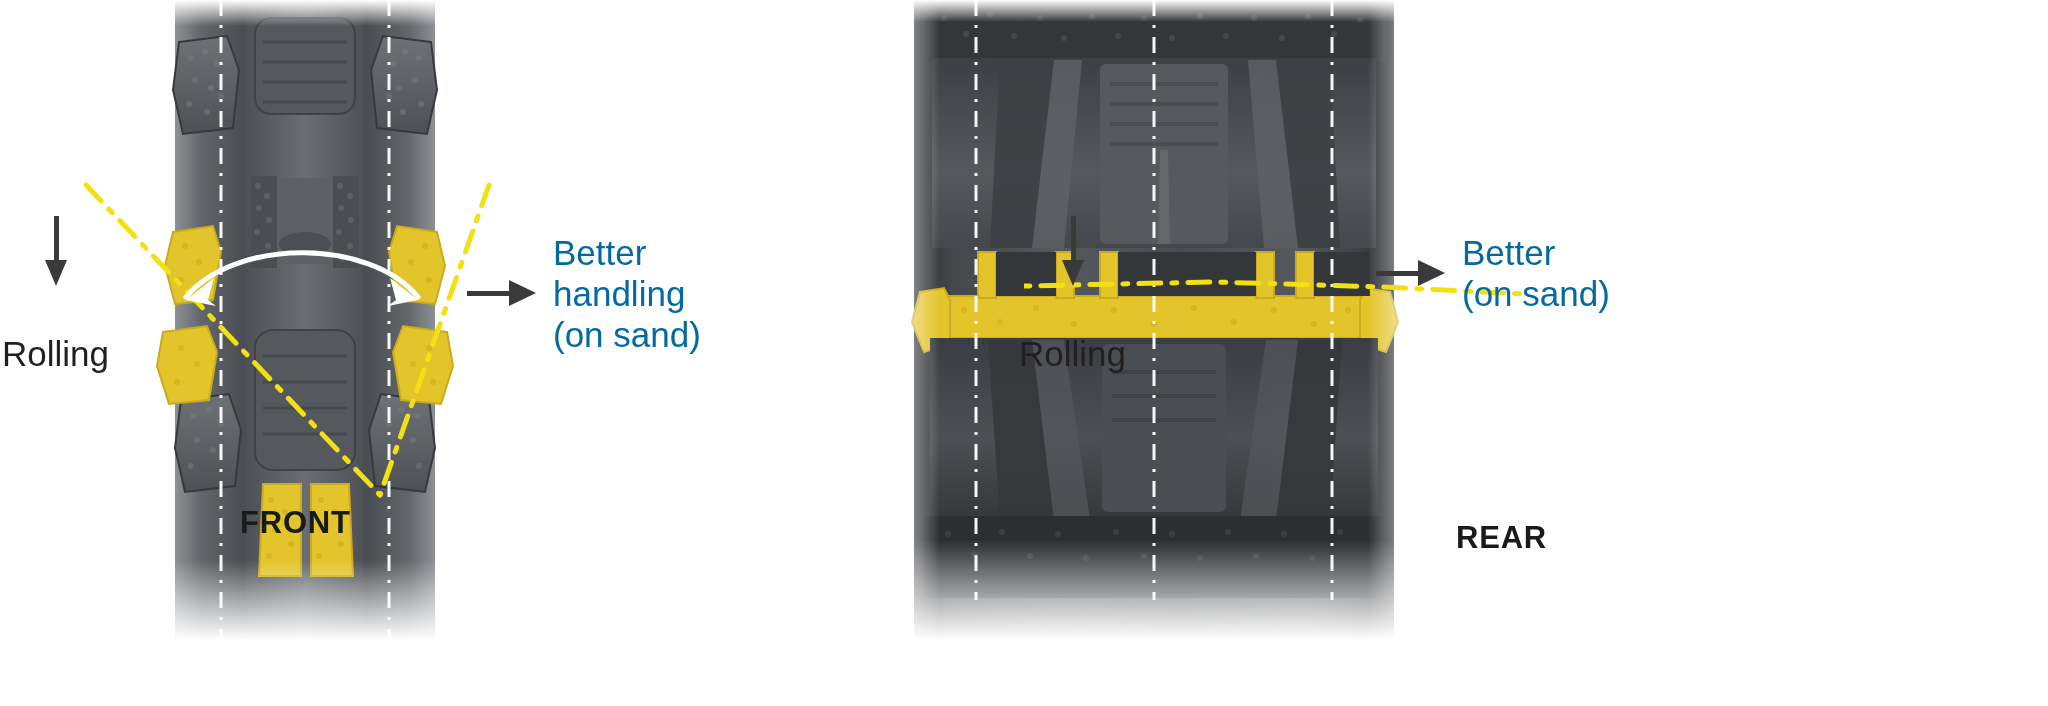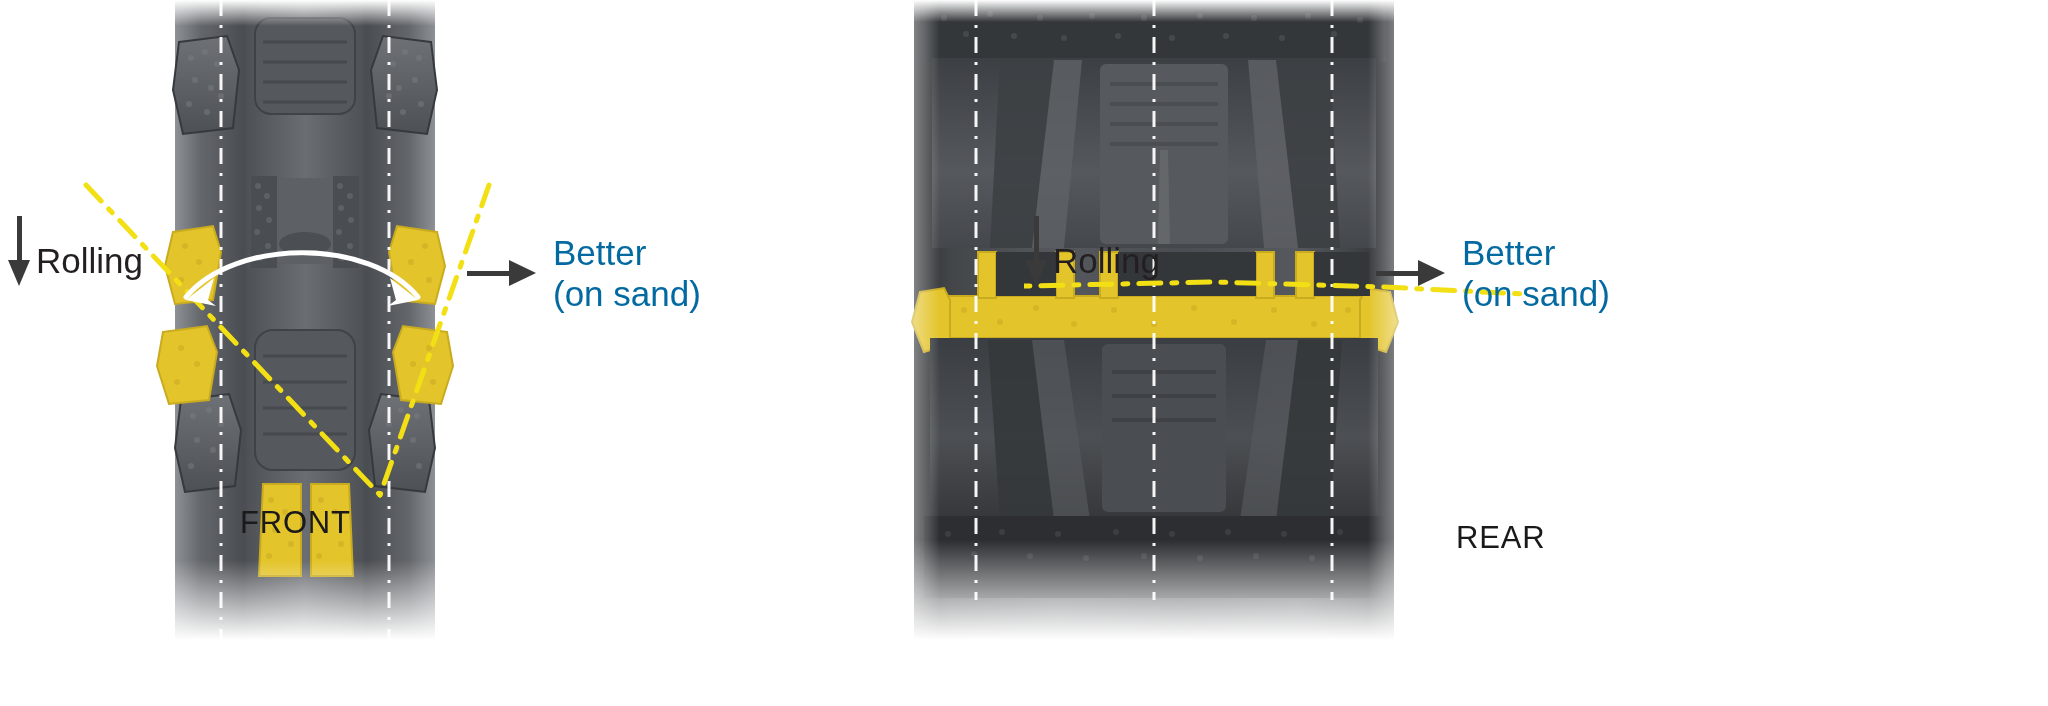--- a/index.html
+++ b/index.html
@@ -11,21 +11,21 @@
     position:relative;
   }
   .stage{position:absolute;inset:0;}
 
   
   .panel{position:absolute;top:0;height:706px;}
   #panel-front{left:0;width:1024px;}
   #panel-rear{left:1024px;width:1024px;}
 
   
-  .rolling-group{position:absolute;display:flex;flex-direction:row;align-items:center;}
+  .rolling-group{position:absolute;display:flex;flex-direction:column;align-items:center;gap:32px;}
   .rolling-arrow{width:34px;height:74px;position:relative;}
   .rolling-arrow .shaft{position:absolute;left:15px;top:0;width:5px;height:48px;background:#3a3a3a;}
   .rolling-arrow .head{
     position:absolute;left:6px;top:44px;width:0;height:0;
     border-left:11px solid transparent;border-right:11px solid transparent;
     border-top:26px solid #3a3a3a;
   }
   .rolling-text{font-size:35px;color:#231f20;line-height:1;margin-top:14px;white-space:nowrap;}
 
   
@@ -34,21 +34,21 @@
   .benefit-arrow .shaft{position:absolute;left:0;top:14px;width:46px;height:5px;background:#3a3a3a;}
   .benefit-arrow .head{
     position:absolute;left:42px;top:3px;width:0;height:0;
     border-top:13px solid transparent;border-bottom:13px solid transparent;
     border-left:27px solid #3a3a3a;
   }
   .benefit-text{font-size:35px;color:#0369a1;line-height:1.17;}
   .benefit-text div{white-space:nowrap;}
 
   
-  .caption{position:absolute;font-size:31px;font-weight:normal;color:#1a1a1a;letter-spacing:.8px;}
+  .caption{position:absolute;font-size:31px;font-weight:bold;color:#1a1a1a;letter-spacing:.8px;}
 
   
   .tire{position:absolute;overflow:hidden;}
   .tire svg{display:block;}
 </style>
 </head>
 <body>
 
 <div class="stage">
 
@@ -229,20 +229,21 @@
       <div class="rolling-text">Rolling</div>
     </div>
 
     <div class="benefit-group" style="left:467px;top:233px;">
       <div class="benefit-arrow">
         <div class="shaft"></div>
           <div class="head"></div>
       </div>
       <div class="benefit-text">
         <div>Better</div>
+        <div>handling</div>
         <div>(on sand)</div>
       </div>
     </div>
 
     <div class="caption" style="left:240px;top:505px;">FRONT</div>
   </div>
 
   <div class="panel" id="panel-rear">
 
     <div class="tire" style="left:-120px;top:0px;width:500px;height:640px;">

